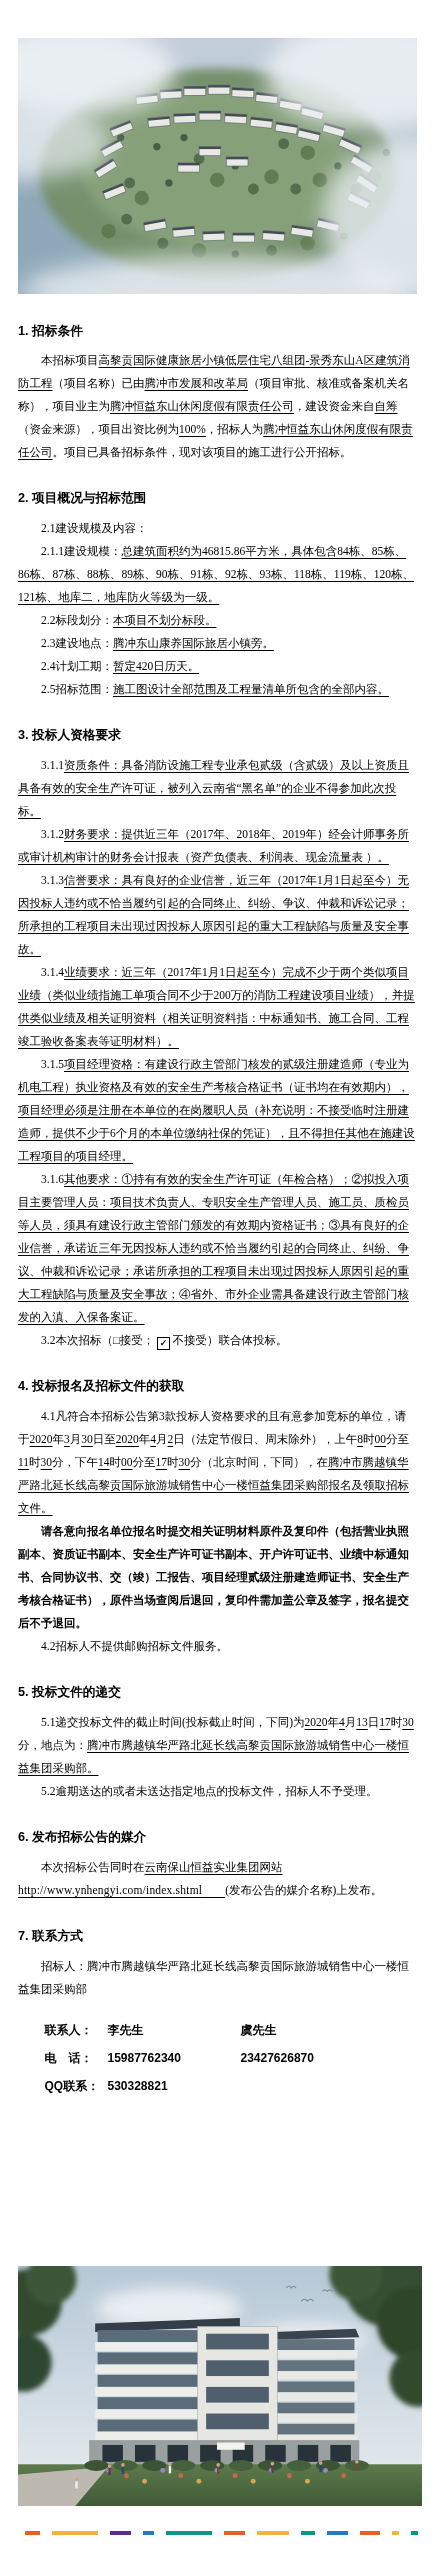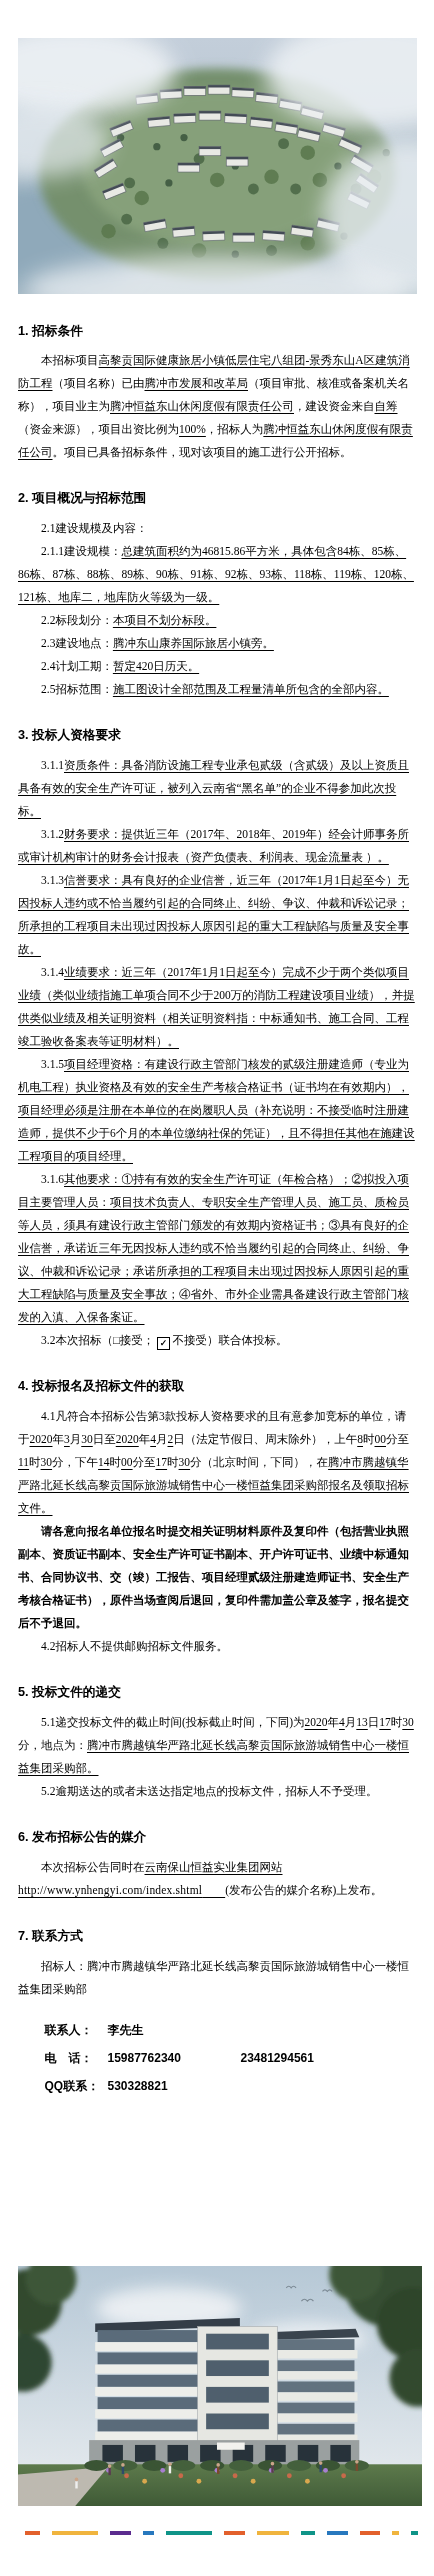--- a/index.html
+++ b/index.html
@@ -255,25 +255,26 @@
       <p class="para"><span class="">5.1递交投标文件的截止时间(投标截止时间，下同)为</span><span class="seg-u ">2020</span><span class="">年</span><span class="seg-u ">4</span><span class="">月</span><span class="seg-u ">13</span><span class="">日</span><span class="seg-u ">17</span><span class="">时</span><span class="seg-u ">30</span><span class="">分，地点为：</span><span class="seg-u ">腾冲市腾越镇华严路北延长线高黎贡国际旅游城销售中心一楼恒益集团采购部。</span></p>
       <p class="para"><span class="">5.2逾期送达的或者未送达指定地点的投标文件，招标人不予受理。</span></p>
       <h2 class="sec-h">6. 发布招标公告的媒介</h2>
       <p class="para"><span class="">本次招标公告同时在</span><span class="seg-u ">云南保山恒益实业集团网站</span><span class=""> </span><span class="seg-u seg-latin">http://www.ynhengyi.com/index.shtml</span><span class="seg-u ">　　</span><span class="">(发布公告的媒介名称)上发布。</span></p>
       <h2 class="sec-h">7. 联系方式</h2>
       <p class="para"><span class="">招标人：腾冲市腾越镇华严路北延长线高黎贡国际旅游城销售中心一楼恒益集团采购部</span></p>
       <div class="contact">
         <div class="contact-row">
           <span class="c-label">联系人：</span>
           <span class="c-col1">李先生</span>
+          <span class="c-col2">虞先生</span>
         </div>
         <div class="contact-row">
           <span class="c-label">电　话：</span>
           <span class="c-col1">15987762340</span>
-          <span class="c-col2">23481294561</span>
+          <span class="c-col2">23427626870</span>
         </div>
         <div class="contact-row">
           <span class="c-label">QQ联系：</span>
           <span class="c-col1">530328821</span>
         </div>
       </div>
     </main>
 
   <figure class="photo bottom">
     <svg viewBox="0 0 670 397" width="404" height="240" preserveAspectRatio="none">

